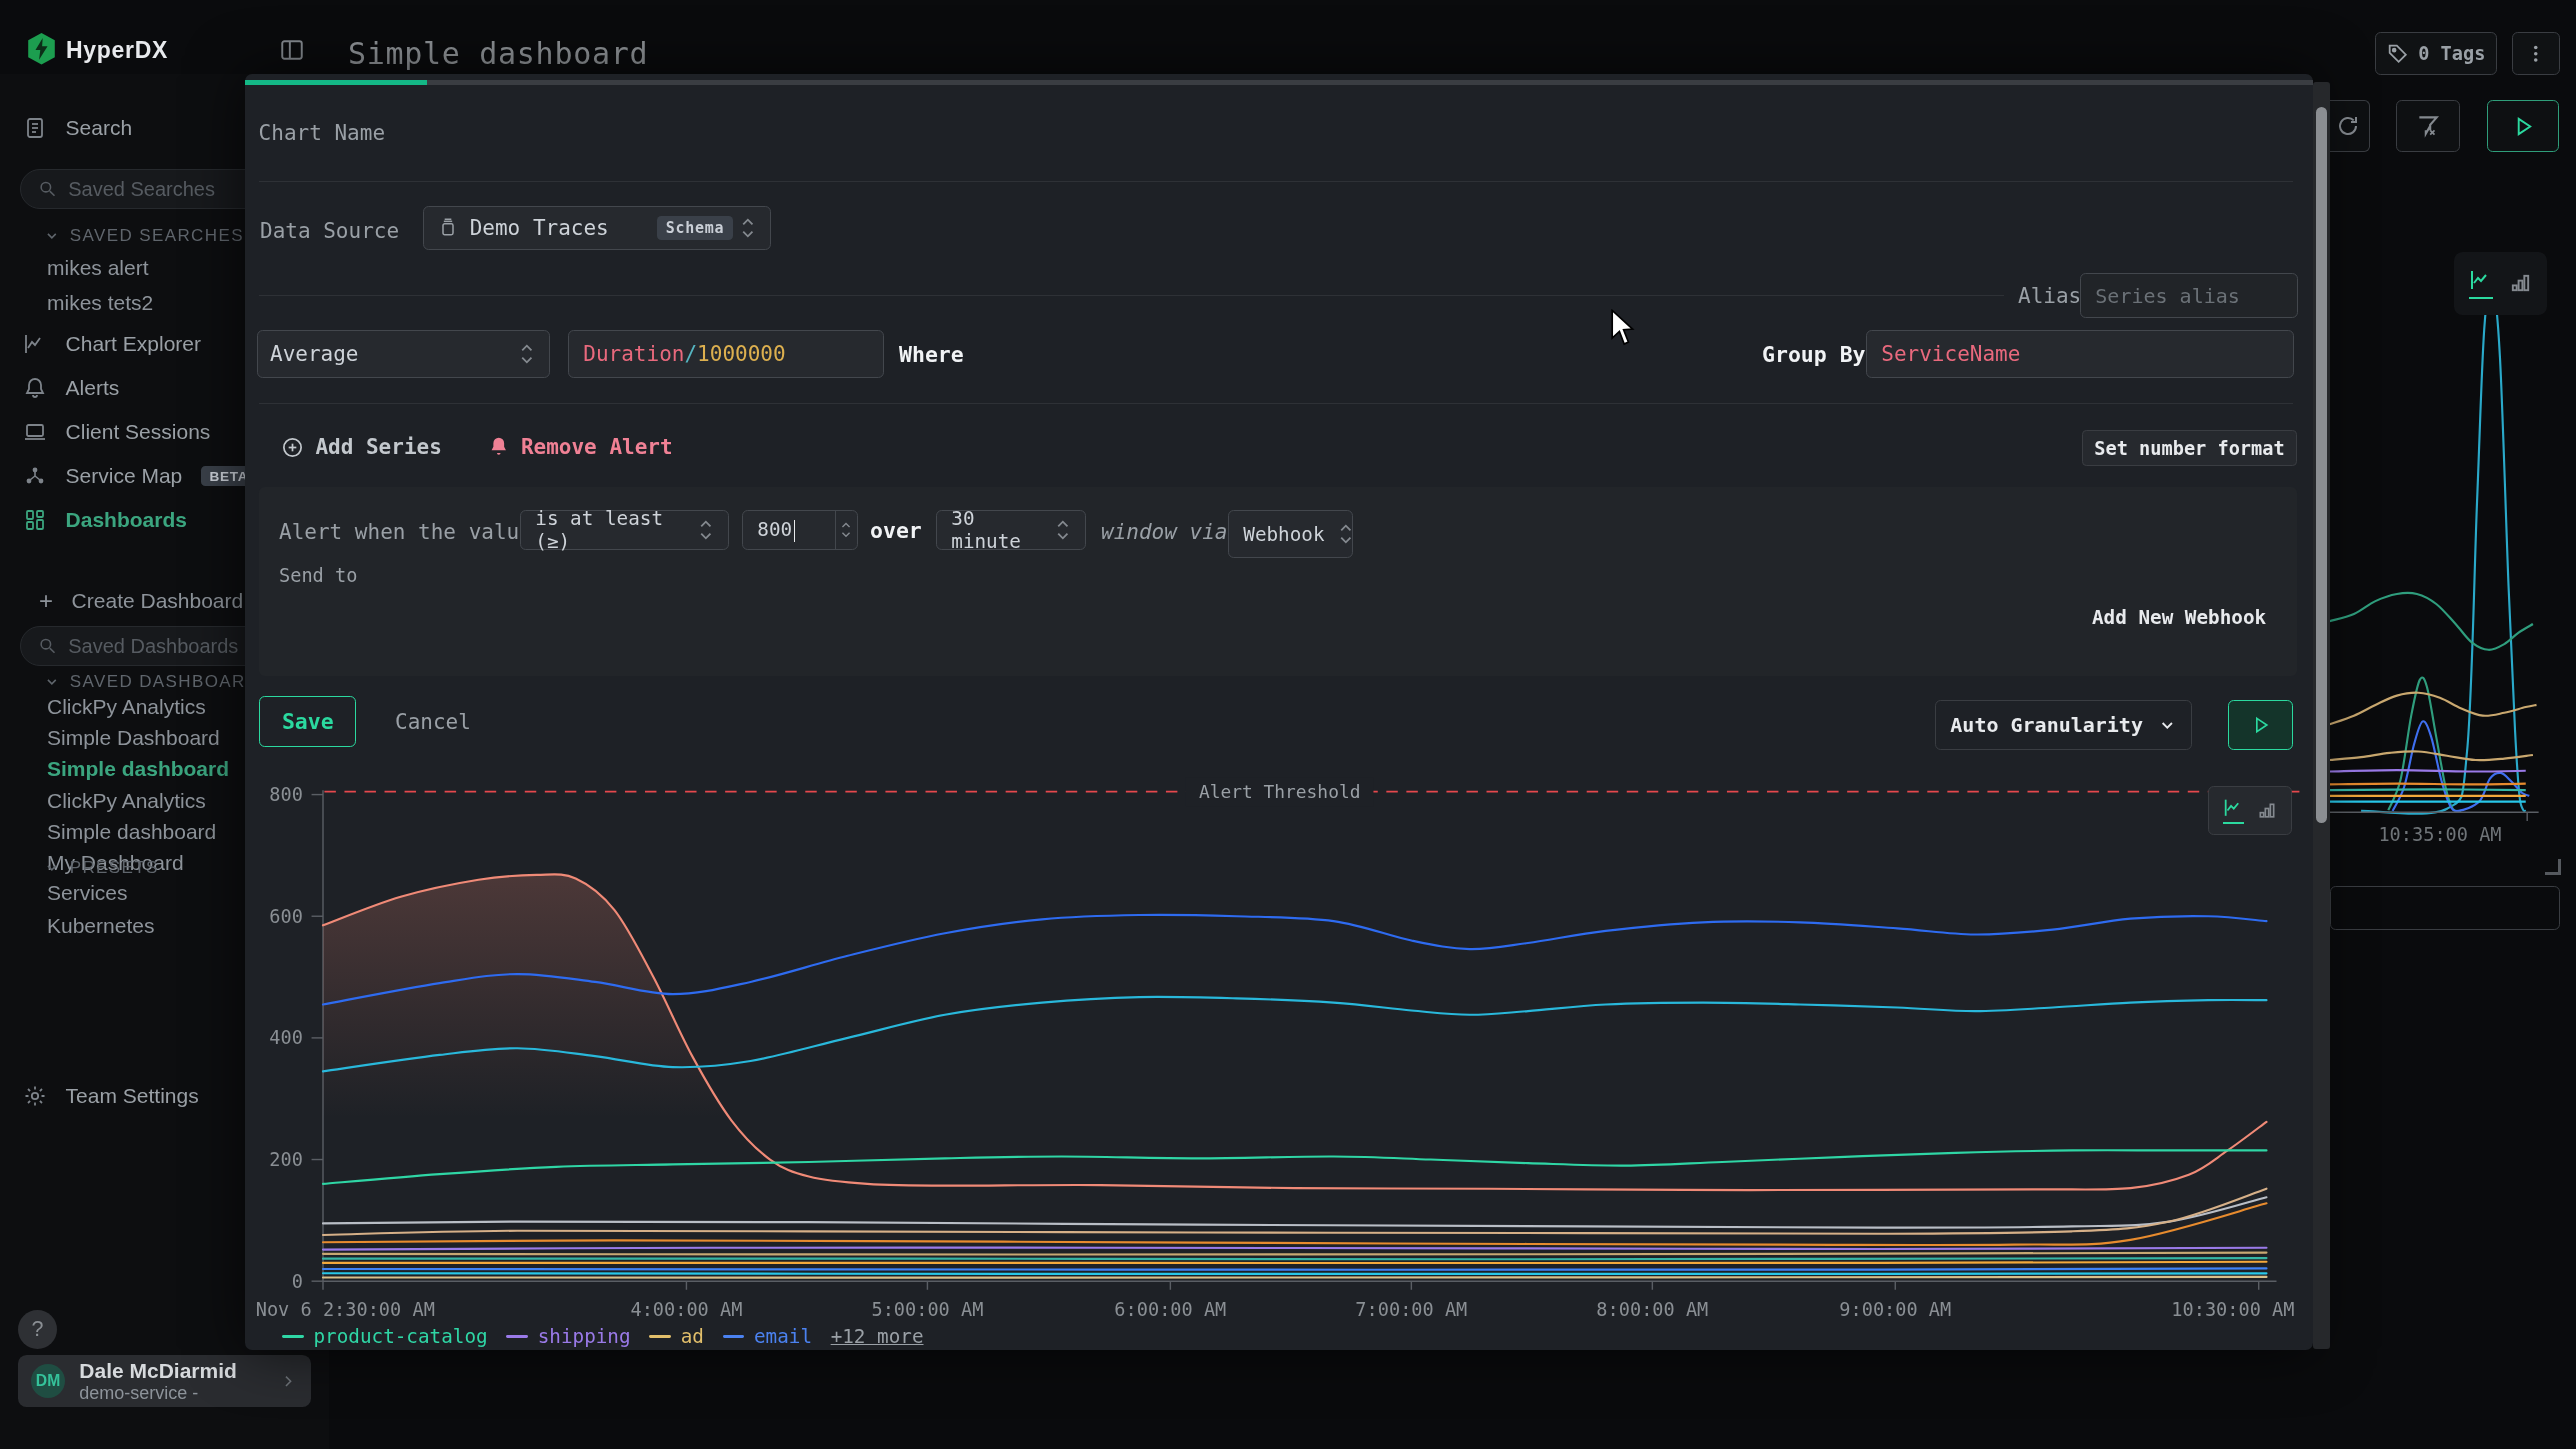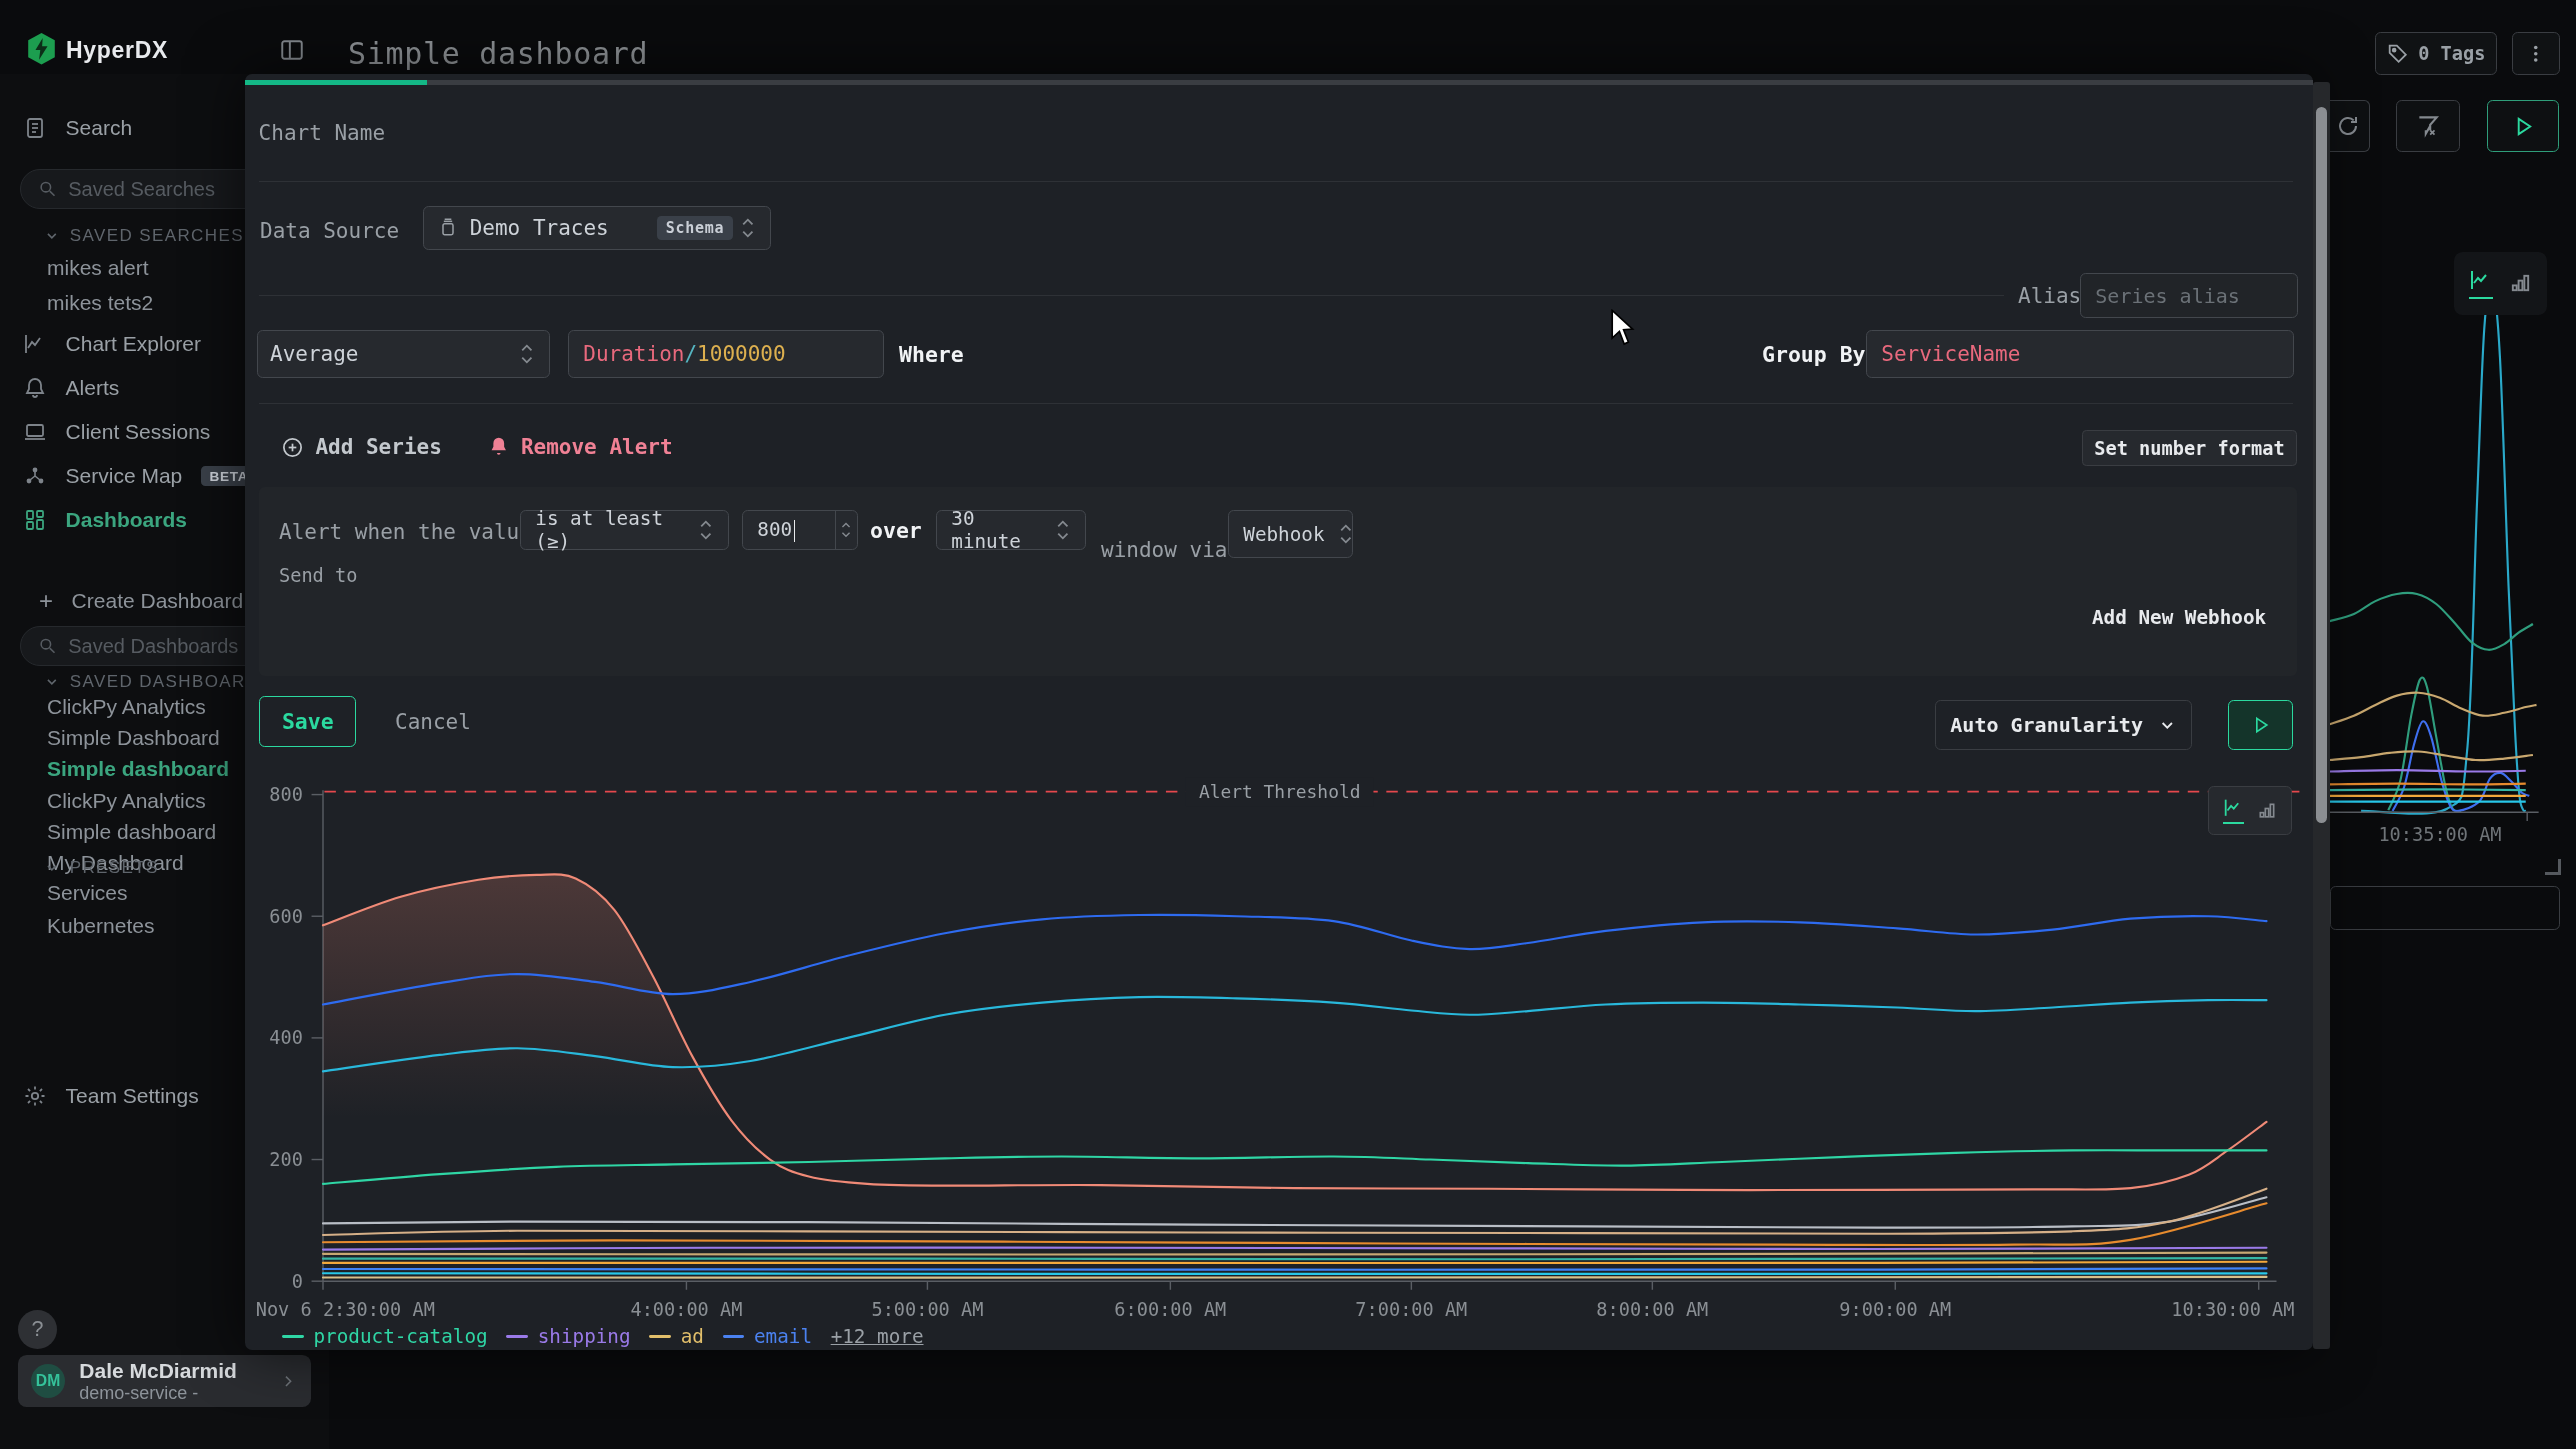--- a/index.html
+++ b/index.html
@@ -381,21 +381,21 @@
     </span>
   </div>
   <span class="abs mono" style="left:625px;top:444px;font-size:21.5px;font-weight:bold;color:#f1f3f5;">over</span>
   <div class="abs sel mono" style="left:691px;top:436px;width:150px;height:40px;font-size:19.3px;">
     <span>30 minute</span>
     <svg class="chev2" viewBox="0 0 16 26" width="10" fill="none" stroke="currentColor" stroke-width="2">
         <polyline points="3 9 8 4 13 9"></polyline>
         <polyline points="3 17 8 22 13 17"></polyline>
       </svg>
   </div>
-  <span class="abs lbl mono" style="left:856px;top:464px;">window via</span>
+  <span class="abs lbl mono" style="left:856px;top:446px;font-style:italic;">window via</span>
   <div class="abs sel mono" style="left:983px;top:436px;width:125px;height:48px;font-size:19.3px;">
     <span>Webhook</span>
     <svg class="chev2" viewBox="0 0 16 26" width="10" fill="none" stroke="currentColor" stroke-width="2">
         <polyline points="3 9 8 4 13 9"></polyline>
         <polyline points="3 17 8 22 13 17"></polyline>
       </svg>
   </div>
 
   <span class="abs lbl mono" style="left:34px;top:491px;font-size:18.6px;">Send to</span>
   <span class="abs mono" style="left:1847px;top:532px;font-size:19.3px;font-weight:bold;color:#e8eaed;">Add New Webhook</span>

